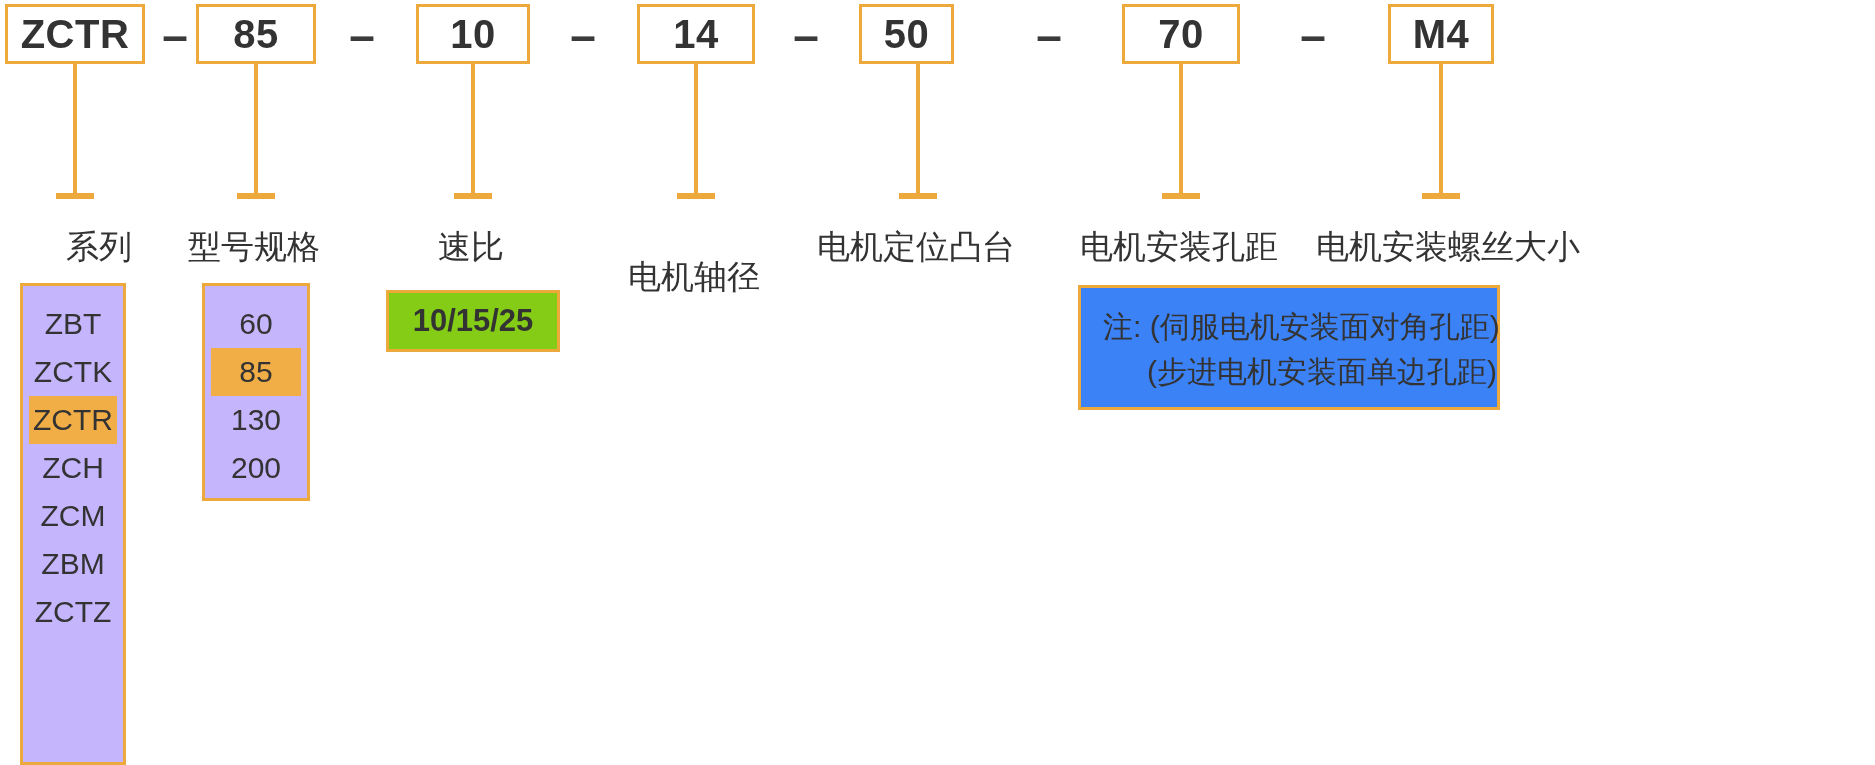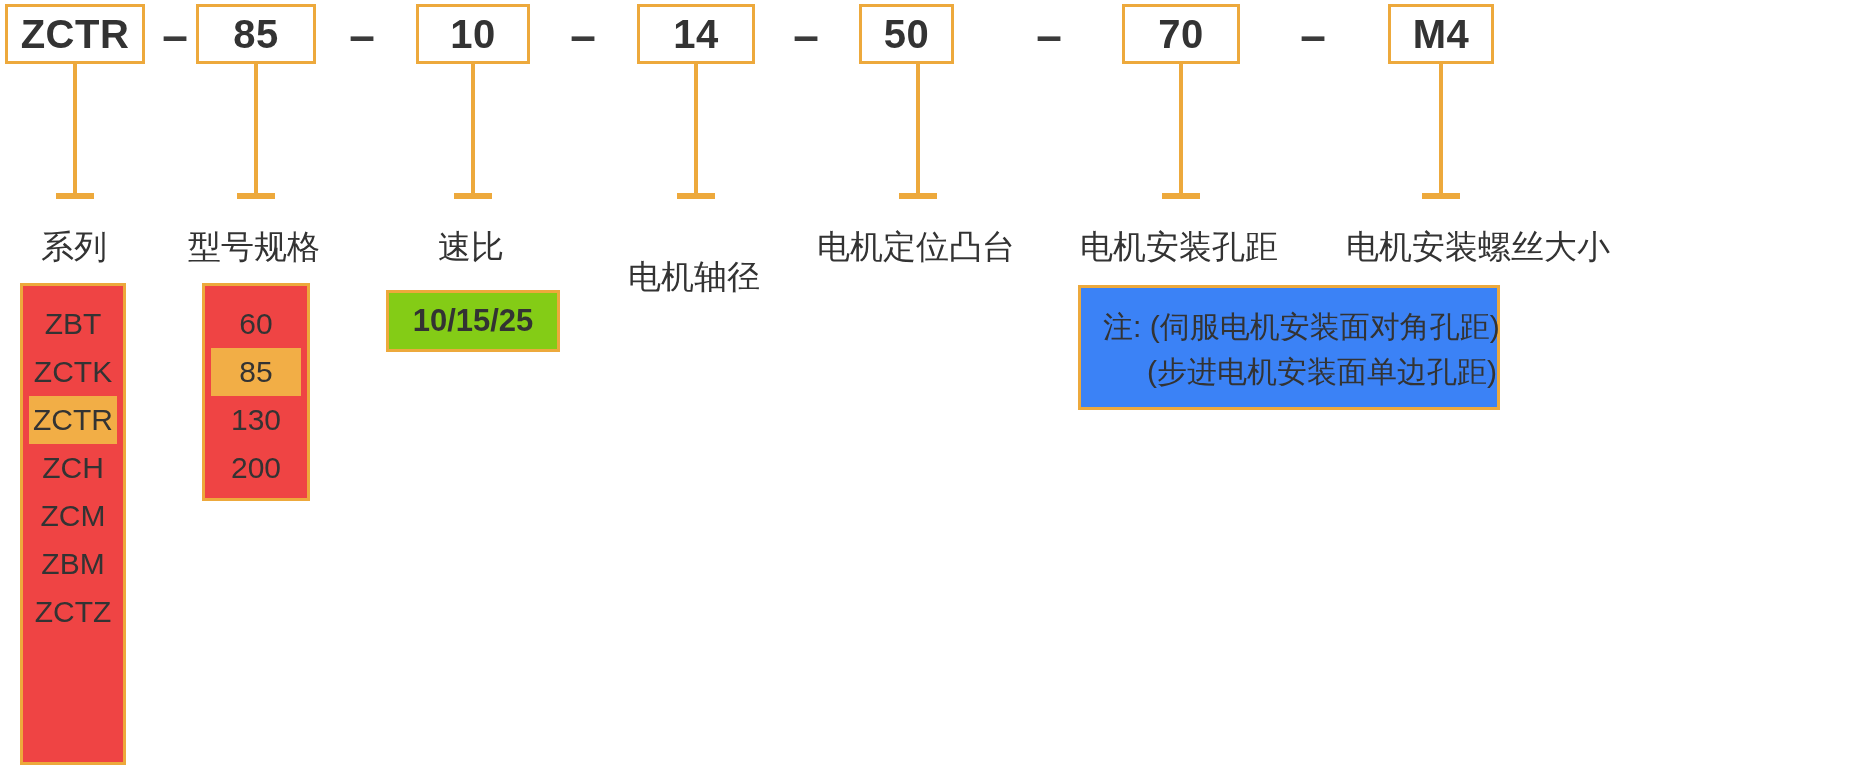--- a/index.html
+++ b/index.html
@@ -66,21 +66,21 @@
     font-size: 33px;
     line-height: 1;
     white-space: nowrap;
   }
 
   
   .opt-box {
     position: absolute;
     box-sizing: border-box;
     border: 3px solid #EDA93C;
-    background: #ef4444;
+    background: #c4b5fd;
     padding-top: 14px;
   }
   .opt-item {
     text-align: center;
     font-size: 30px;
     color: #333333;
     line-height: 1;
     padding: 9px 0;
     margin: 0 6px;
   }
@@ -173,27 +173,27 @@
 
   <div class="stem" style="left:916px; top:64px; height:129px;"></div>
   <div class="stem-foot" style="left:899px; top:193px;"></div>
 
   <div class="stem" style="left:1179px; top:64px; height:129px;"></div>
   <div class="stem-foot" style="left:1162px; top:193px;"></div>
 
   <div class="stem" style="left:1439px; top:64px; height:129px;"></div>
   <div class="stem-foot" style="left:1422px; top:193px;"></div>
 
-  <div class="field-label" style="left:0px; top:230px; width:148px;">系列</div>
+  <div class="field-label" style="left:0px; top:230px; width:148px;padding-left:25px;">系列</div>
   <div class="field-label" style="left:155px; top:230px; width:198px;">型号规格</div>
   <div class="field-label" style="left:372px; top:230px; width:198px;">速比</div>
   <div class="field-label" style="left:562px; top:230px; width:264px;margin-top:30px;">电机轴径</div>
   <div class="field-label" style="left:751px; top:230px; width:330px;">电机定位凸台</div>
   <div class="field-label" style="left:1047px; top:230px; width:264px;">电机安装孔距</div>
-  <div class="field-label" style="left:1313px; top:230px; width:330px;">电机安装螺丝大小</div>
+  <div class="field-label" style="left:1283px; top:230px; width:330px;">电机安装螺丝大小</div>
 
   <div class="opt-box" style="left:20px; top:283px; width:106px; height:482px;">
     <div class="opt-item">ZBT</div>
     <div class="opt-item">ZCTK</div>
     <div class="opt-item sel">ZCTR</div>
     <div class="opt-item">ZCH</div>
     <div class="opt-item">ZCM</div>
     <div class="opt-item">ZBM</div>
     <div class="opt-item">ZCTZ</div>
   </div>

